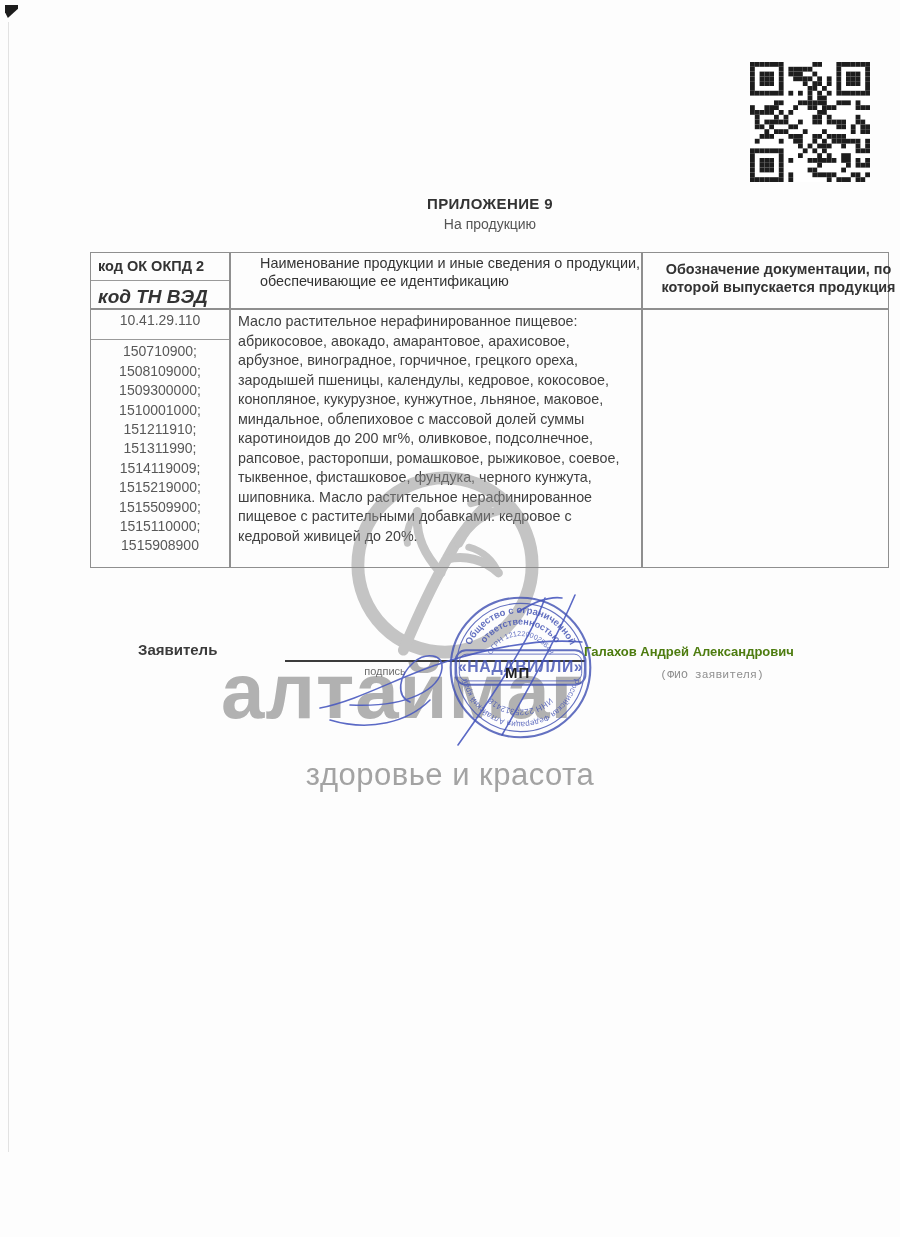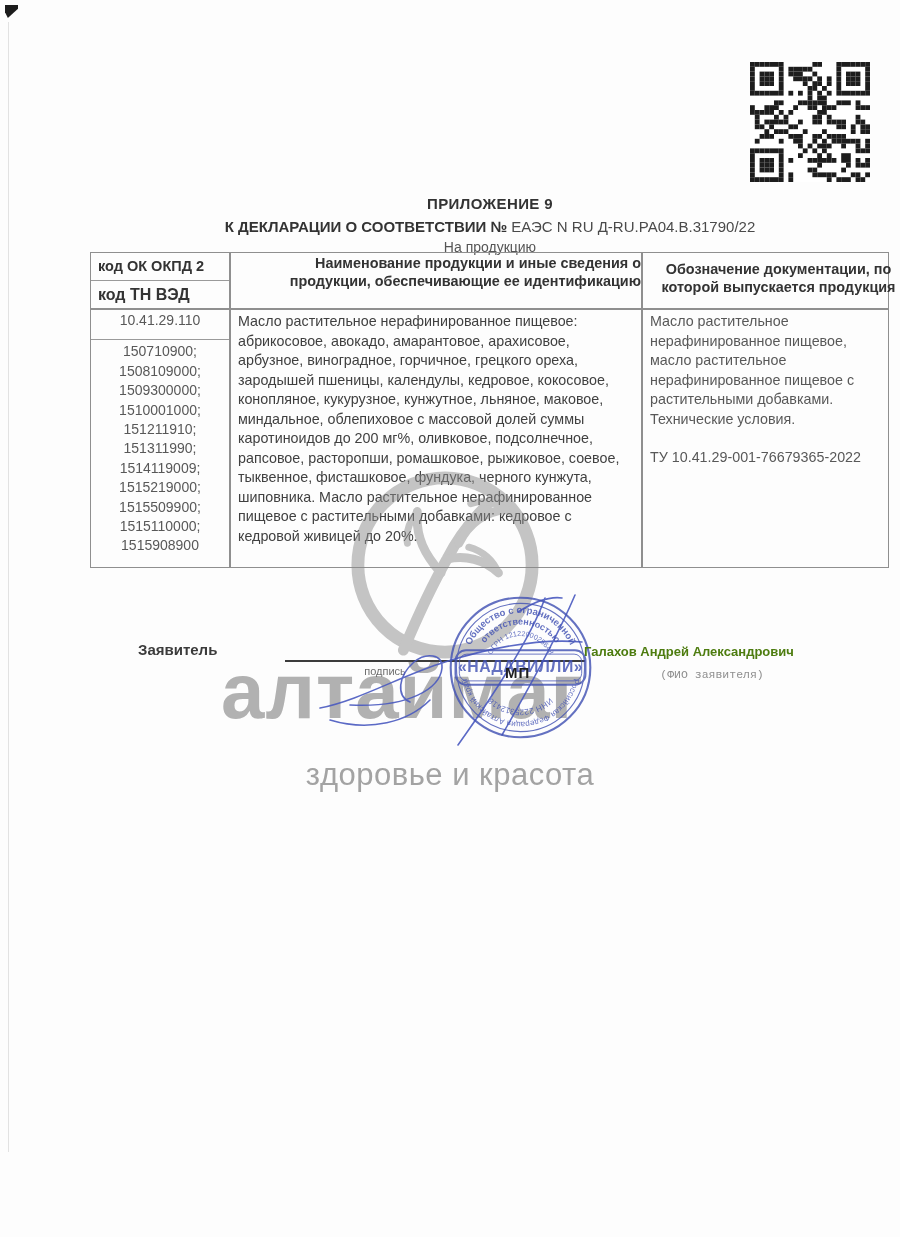--- a/index.html
+++ b/index.html
@@ -17,23 +17,23 @@
   .h2 .b{font-weight:bold;color:#333;}
   .h3{font-size:14px;color:#555;margin-top:4px;}
 
   .table{position:absolute;left:90px;top:252px;width:797px;height:314px;
          border:1.6px solid #8f8f8f;}
   .vline{position:absolute;top:0;bottom:0;width:1.5px;background:#8f8f8f;}
   .v1{left:138px;} .v2{left:550px;}
   .hline-header{position:absolute;left:0;right:0;top:55px;height:1.5px;background:#8f8f8f;}
   .c1split{position:absolute;left:0;top:27px;width:138px;height:1.4px;background:#9a9a9a;}
   .c1h-top{position:absolute;left:7px;top:5px;font-weight:bold;font-size:14.5px;color:#333;}
-  .c1h-bot{position:absolute;left:7px;top:33px;font-weight:bold;font-size:16px;color:#333;}
-  .c2h{position:absolute;left:139px;width:411px;top:2px;text-align:right;
-       font-weight:bold;font-size:14.4px;line-height:17.6px;color:#333;}
+  .c1h-bot{position:absolute;left:7px;top:33px;font-weight:bold;font-size:19px;color:#333;font-style:italic;}
+  .c2h{position:absolute;left:139px;width:411px;top:2px;text-align:left;
+       font-weight:normal;font-size:14.4px;line-height:17.6px;color:#333;padding-left:30px;}
   .c3h{position:absolute;left:552px;width:271px;top:8px;text-align:center;
        font-weight:bold;font-size:14.4px;line-height:17.6px;color:#333;}
   .codes{position:absolute;left:0;top:58px;width:138px;text-align:center;
          font-size:14px;line-height:19.4px;color:#585858;}
   .codes .okpd{border-bottom:1.4px solid #9a9a9a;padding-bottom:9px;margin-bottom:2px;}
   .c2b{position:absolute;left:147px;width:396px;top:59px;font-size:14.3px;
        line-height:19.55px;color:#404040;}
   .c3b{position:absolute;left:559px;width:232px;top:59px;font-size:14.3px;
        line-height:19.55px;color:#585858;}
   .c3b p{margin:0;} .c3b .tu{margin-top:19px;}
@@ -351,24 +351,20 @@
           <rect x="91.2" y="115.19999999999999" width="4.8" height="4.8"></rect>
           <rect x="96" y="115.19999999999999" width="4.8" height="4.8"></rect>
           <rect x="105.6" y="115.19999999999999" width="4.8" height="4.8"></rect>
           <rect x="110.39999999999999" y="115.19999999999999" width="4.8" height="4.8"></rect>
         </g>
       </svg>
   </div>
 
   <div class="doc-header">
     <div class="h1">ПРИЛОЖЕНИЕ 9</div>
-    <div class="h2">
-      <span class="b">К ДЕКЛАРАЦИИ О СООТВЕТСТВИИ №</span>
-      <span>ЕАЭС N RU Д-RU.РА04.В.31790/22</span>
-    </div>
     <div class="h3">На продукцию</div>
   </div>
 
   <div class="table">
     <div class="vline v1"></div>
     <div class="vline v2"></div>
     <div class="hline-header"></div>
     <div class="c1split"></div>
 
     <div class="c1h-top">код ОК ОКПД 2</div>
@@ -384,24 +380,20 @@
         <div>1510001000;</div>
         <div>151211910;</div>
         <div>151311990;</div>
         <div>1514119009;</div>
         <div>1515219000;</div>
         <div>1515509900;</div>
         <div>1515110000;</div>
         <div>1515908900</div>
       </div>
     <div class="c2b">Масло растительное нерафинированное пищевое: абрикосовое, авокадо, амарантовое, арахисовое, арбузное, виноградное, горчичное, грецкого ореха, зародышей пшеницы, календулы, кедровое, кокосовое, конопляное, кукурузное, кунжутное, льняное, маковое, миндальное, облепиховое с массовой долей суммы каротиноидов до 200 мг%, оливковое, подсолнечное, рапсовое, расторопши, ромашковое, рыжиковое, соевое, тыквенное, фисташковое, фундука, черного кунжута, шиповника. Масло растительное нерафинированное пищевое с растительными добавками: кедровое с кедровой живицей до 20%.</div>
-    <div class="c3b">
-      <p>Масло растительное нерафинированное пищевое, масло растительное нерафинированное пищевое с растительными добавками. Технические условия.</p>
-      <p class="tu">ТУ 10.41.29-001-76679365-2022</p>
-    </div>
   </div>
 
   <svg class="wm-leaf" viewBox="0 0 200 200" xmlns="http://www.w3.org/2000/svg">
     <g fill="none" stroke="#8c8c8c" stroke-linecap="round">
       <circle cx="100" cy="100" r="88" stroke-width="13"></circle>
       <path d="M 58,186 C 74,148 86,122 102,94 C 114,70 128,52 150,32" stroke-width="11"></path>
       <path d="M 96,108 C 80,90 70,72 72,46" stroke-width="9"></path>
       <path d="M 72,46 C 64,56 60,66 62,78" stroke-width="7"></path>
       <path d="M 114,78 C 124,58 140,46 162,44" stroke-width="9"></path>
       <path d="M 162,44 C 150,36 138,34 126,38" stroke-width="7"></path>

